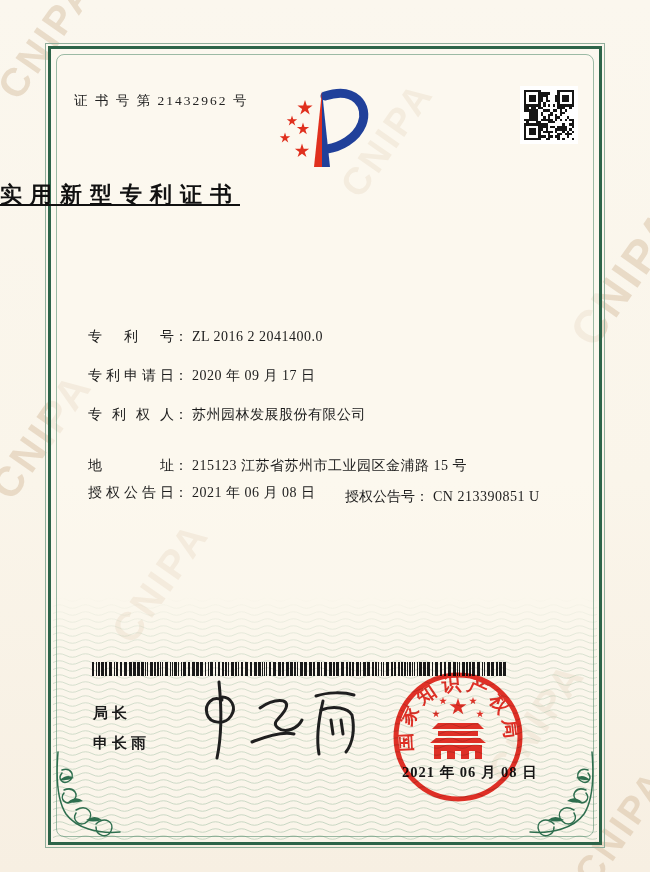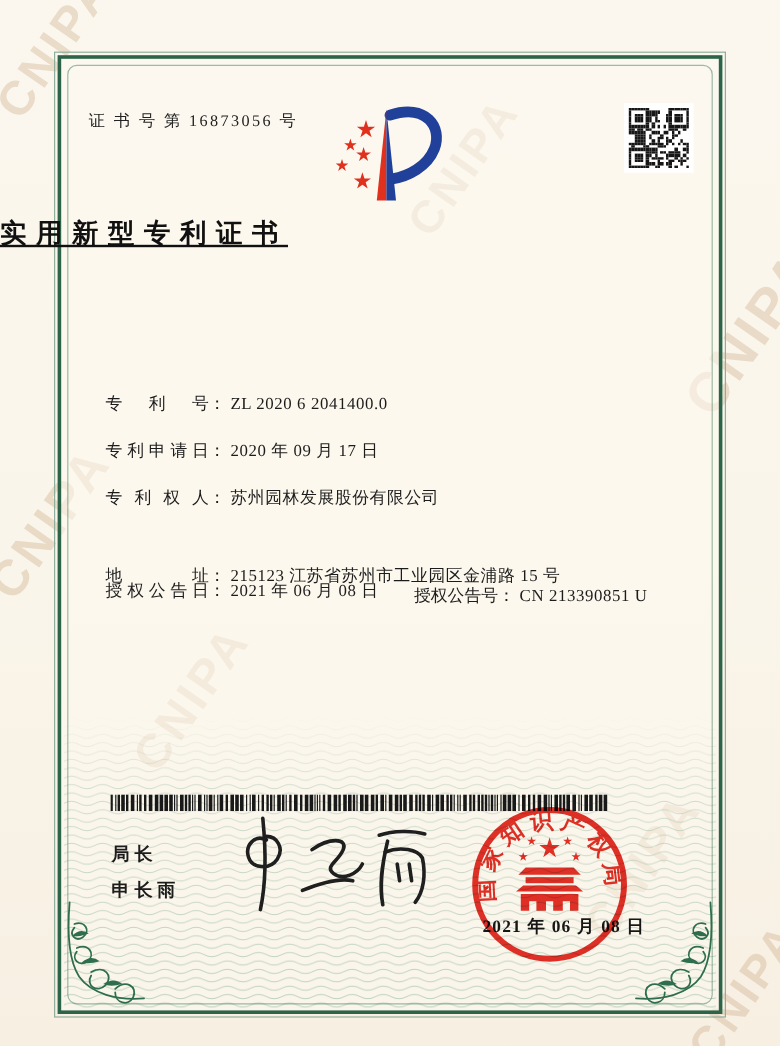--- a/index.html
+++ b/index.html
@@ -115,21 +115,21 @@
       <path d="M22,60 c11,-6 19,3 12,11 c-7,7 -17,0 -12,-8"></path>
       <path d="M42,74 c9,-8 19,-2 15,7 c-4,8 -15,5 -15,-4"></path>
     </g>
     <g fill="#2e6e4e">
       <path d="M6,30 q7,-7 14,-2 q-8,3 -14,2z"></path>
       <path d="M14,52 q8,-7 15,-1 q-9,3 -15,1z"></path>
       <path d="M32,70 q9,-6 16,0 q-10,3 -16,0z"></path>
     </g>
   </svg>
 
-  <div class="cert-no">证 书 号 第 16873056 号</div>
+  <div class="cert-no">证 书 号 第 21432962 号</div>
 
   <svg class="logo" width="94" height="96" viewBox="0 0 94 96">
     <defs>
       <polygon id="star" points="0,-1 0.2245,-0.309 0.951,-0.309 0.363,0.118 0.588,0.809 0,0.382 -0.588,0.809 -0.363,0.118 -0.951,-0.309 -0.2245,-0.309"></polygon>
     </defs>
     <path d="M46,20 C76,10 90,30 83,48 C77,63 61,71 48,73" fill="none" stroke="#20409a" stroke-width="9" stroke-linecap="round"></path>
     <polygon points="43,15 35,91 43,91" fill="#e0301e"></polygon>
     <polygon points="43,15 43,91 51,91" fill="#20409a"></polygon>
     <use href="#star" transform="translate(26,32) scale(8)" fill="#e0301e"></use>
     <use href="#star" transform="translate(13,45) scale(5.5)" fill="#e0301e"></use>
@@ -580,29 +580,29 @@
         <i></i>
         <i></i>
         <i></i>
         <i class="on"></i>
       </div>
   </div>
 
   <div class="title">实用新型专利证书</div>
 
   <div class="field-row" style="top:328px">
-    <span class="f-label">专利号</span><span class="f-colon">：</span><span class="f-value">ZL 2020 6 2041400.0</span>
+    <span class="f-label">专利号</span><span class="f-colon">：</span><span class="f-value">ZL 2016 2 2041400.0</span>
   </div>
   <div class="field-row" style="top:367px">
     <span class="f-label">专利申请日</span><span class="f-colon">：</span><span class="f-value">2020 年 09 月 17 日</span>
   </div>
   <div class="field-row" style="top:406px">
     <span class="f-label">专利权人</span><span class="f-colon">：</span><span class="f-value">苏州园林发展股份有限公司</span>
   </div>
-  <div class="field-row" style="top:471px">
+  <div class="field-row" style="top:457px">
     <span class="f-label">地址</span><span class="f-colon">：</span><span class="f-value">215123 江苏省苏州市工业园区金浦路 15 号</span>
   </div>
   <div class="field-row" style="top:484px">
     <span class="f-label">授权公告日</span><span class="f-colon">：</span><span class="f-value">2021 年 06 月 08 日</span>
     <span class="grant-2">
       <span>授权公告号</span><span class="f-colon">：</span><span class="f-value">CN 213390851 U</span>
     </span>
   </div>
 
 

